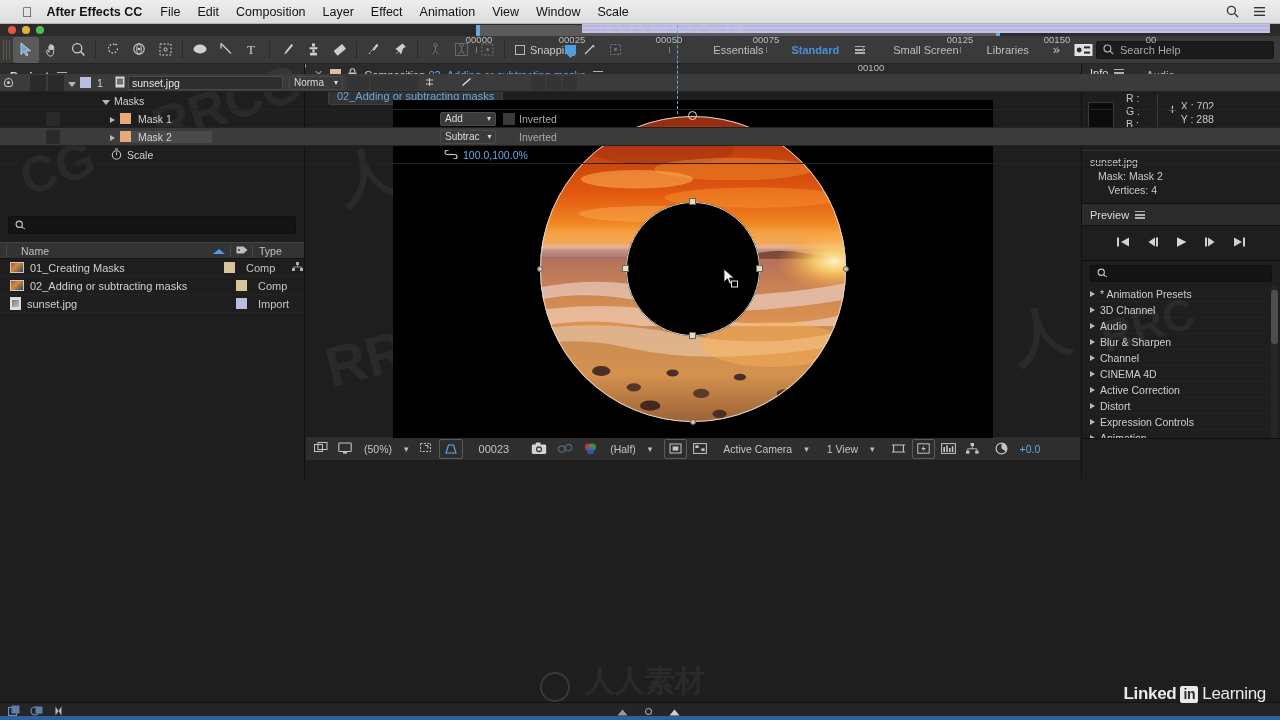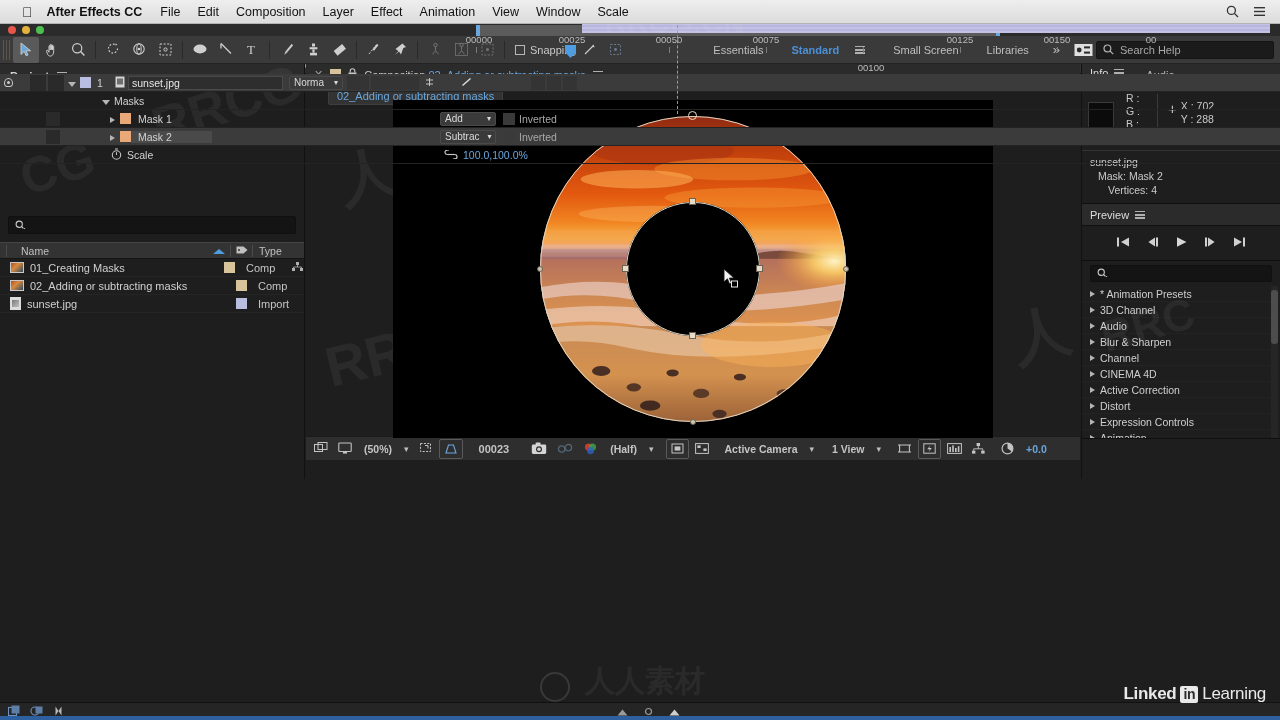--- a/index.html
+++ b/index.html
@@ -130,21 +130,21 @@
   .vtx.round { border-radius: 50%; background: #cfc6b2; width: 6px; height:6px;}
   .anchor { position: absolute; width: 9px; height: 9px; border-radius: 50%;
     border: 1.5px solid #e6dcc8; background: transparent; }
   .cursor { position: absolute; width: 12px; height: 18px; }
 
   .comp-toolrow { height: 24px; background: #2e2e2e; display: flex; align-items: center;
     gap: 2px; padding: 0 4px; border-top: 1px solid #1a1a1a; font-size: 10.5px; color:#c4c4c4;}
   .ctool { display:flex; align-items:center; justify-content:center; height:20px; padding: 0 4px;}
   .ctool.box { border: 1px solid #5a5a5a; border-radius: 2px; }
   .dropv { font-size: 9px; color: #bdbdbd; padding: 0 4px; }
-  .cfield { padding: 0 6px; white-space: nowrap; font-weight: bold; }
+  .cfield { padding: 0 6px; white-space: nowrap; }
 
   
   #rightcol { left: 1081px; top: 64px; width: 199px; height: 415px; background:#1e1e1e;
     border-left: 1px solid #111; }
   .rsec { border-bottom: 1px solid #0f0f0f; }
   .info-body { display: flex; padding: 6px 8px 6px 6px; gap: 6px;}
   .swatch { width: 26px; height: 26px; background: #0b0b0b; border: 1px solid #3a3a3a;
     margin-top: 10px; flex: none;}
   .rgbcol { font-size: 10.5px; line-height: 13px; color: #c8c8c8; padding-left: 6px;}
   .vbar { width: 1px; background: #3a3a3a; margin: 2px 4px; }

